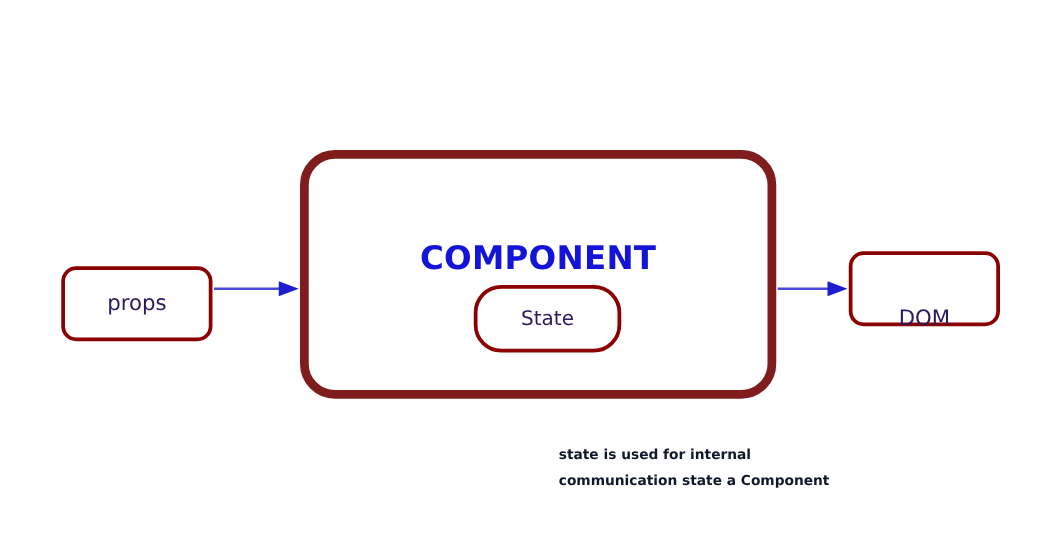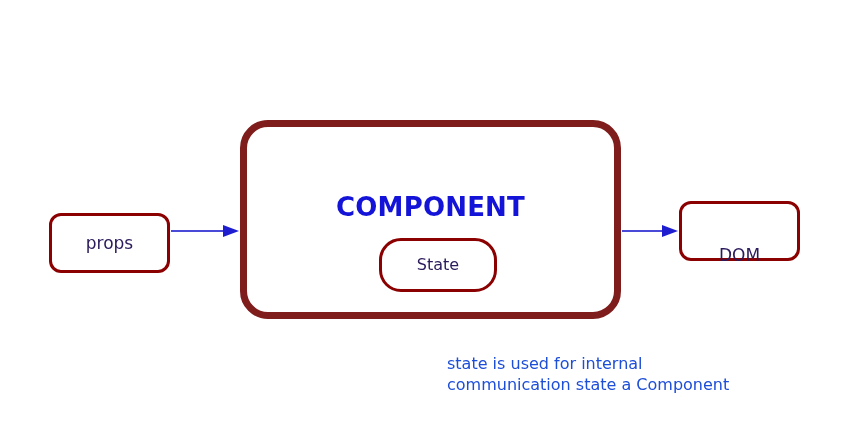--- a/index.html
+++ b/index.html
@@ -88,21 +88,21 @@
     font-size: 26px;
     font-weight: bold;
     color: #1414d8;
     letter-spacing: 0.2px;
     line-height: 1;
   }
 
   
   #state-node {
     left: 379px;
-    top: 238px;
+    top: 228px;
     width: 118px;
     height: 54px;
     border: 3px solid #8b0000;
     border-radius: 22px;
   }
   #state-node .node-label {
     font-size: 16px;
     color: #2b1a5c;
   }
 
@@ -115,24 +115,25 @@
   #arrow-props-component { left: 171px; width: 68px; }
   #arrow-component-dom  { left: 622px; width: 56px; }
   .arrow svg { display: block; }
 
   
   #caption {
     position: absolute;
     left: 447px;
     top: 353px;
     width: 360px;
-    font-size: 16px;
+    font-size: 11px;
     line-height: 21px;
-    color: #1d4ed8;
+    color: #0f172a;
     white-space: nowrap;
+    font-weight: bold;
   }
   #caption div { white-space: nowrap; }
 </style>
 </head>
 <body>
 
 <div id="diagram-canvas">
 
   <div class="node" id="props-node">
     <span class="node-label">props</span>

